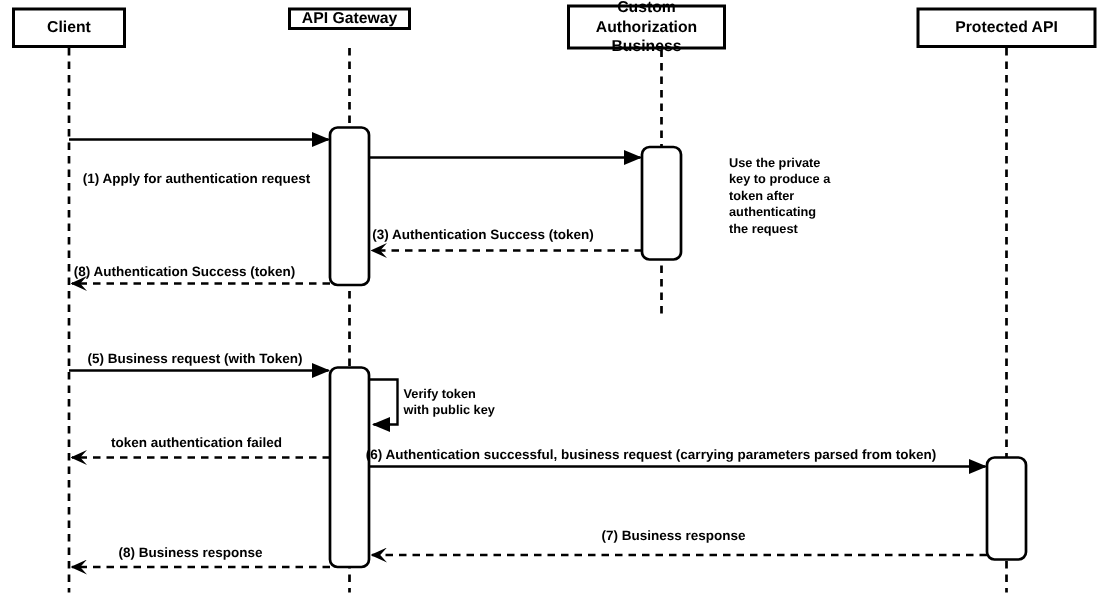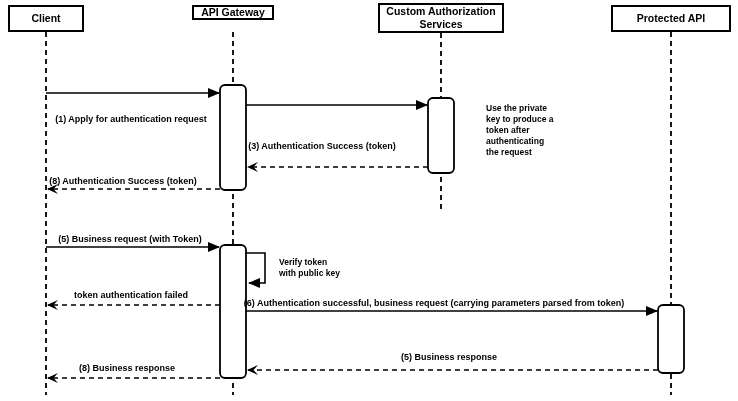--- a/index.html
+++ b/index.html
@@ -88,38 +88,38 @@
     <line x1="658" y1="370" x2="248" y2="370" stroke="#000" stroke-width="1.6" stroke-dasharray="5,4" marker-end="url(#arrow-open)"></line>
     <line x1="220" y1="378" x2="48" y2="378" stroke="#000" stroke-width="1.6" stroke-dasharray="5,4" marker-end="url(#arrow-open)"></line>
   </svg>
 
   <div class="participant" style="left:8px; top:5px; width:76px; height:27px;">
     <span>Client</span>
   </div>
   <div class="participant" style="left:192px; top:5px; width:82px; height:15px;">
     <span>API Gateway</span>
   </div>
-  <div class="participant" style="left:378px; top:3px; width:126px; height:30px; flex-direction:column;">
+  <div class="participant" style="left:378px; top:3px; width:106px; height:30px; flex-direction:column;">
     <span>Custom Authorization</span>
-    <span>Services</span>
+    <span>Business</span>
   </div>
   <div class="participant" style="left:611px; top:5px; width:120px; height:27px;">
     <span>Protected API</span>
   </div>
 
   <div class="msg-label" style="left:131px; top:74px;margin-top:40px;">(1) Apply for authentication request</div>
-  <div class="msg-label" style="left:322px; top:141px;">(3) Authentication Success (token)</div>
+  <div class="msg-label" style="left:322px; top:151px;">(3) Authentication Success (token)</div>
   <div class="msg-label" style="left:123px; top:176px;">(8) Authentication Success (token)</div>
   <div class="msg-label" style="left:130px; top:234px;text-align:right;">(5) Business request (with Token)</div>
   <div class="msg-label" style="left:131px; top:290px;">token authentication failed</div>
   <div class="msg-label" style="left:434px; top:298px;">(6) Authentication successful, business request (carrying parameters parsed from token)</div>
-  <div class="msg-label" style="left:449px; top:352px;">(5) Business response</div>
+  <div class="msg-label" style="left:449px; top:352px;">(7) Business response</div>
   <div class="msg-label" style="left:127px; top:363px;">(8) Business response</div>
 
-  <div class="note-text" style="left:269px; top:257px;margin-left:10px;">
+  <div class="note-text" style="left:269px; top:257px;">
     <div>Verify token</div>
     <div>with public key</div>
   </div>
 
   <div class="note-text" style="left:486px; top:103px;">
     <div>Use the private</div>
     <div>key to produce a</div>
     <div>token after</div>
     <div>authenticating</div>
     <div>the request</div>

